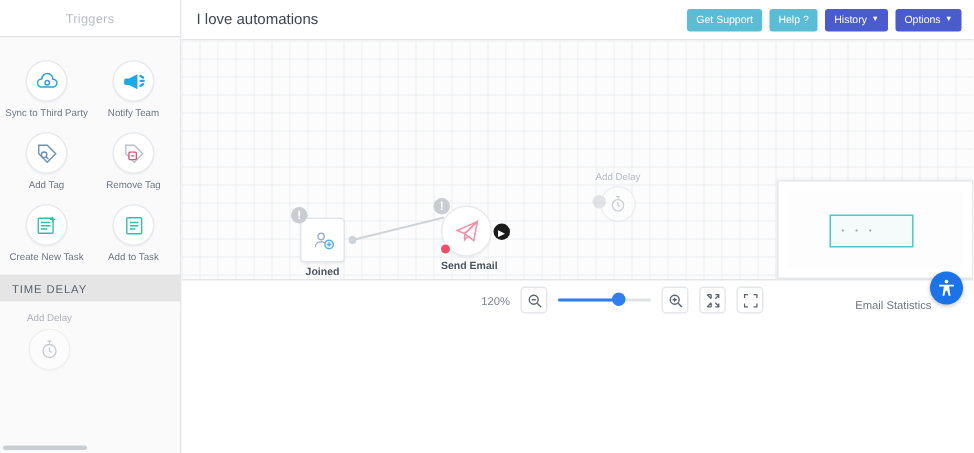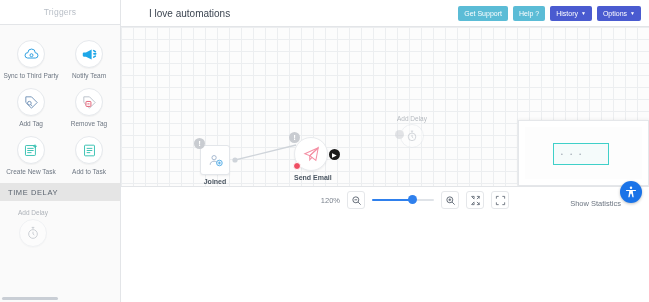--- a/index.html
+++ b/index.html
@@ -77,21 +77,21 @@
     background: #c9ced5; border-radius: 2px;
   }
 
   
   #header {
     position: absolute; left: 121px; top: 0; right: 0; height: 27px;
     background: #ffffff; border-bottom: 1px solid #e3e5e8;
     display: flex; align-items: center;
   }
   #doc-title {
-    margin-left: 28px; font-size: 10px; color: #3c4551;
+    margin-left: 10px; font-size: 10px; color: #3c4551;
   }
   #head-actions {
     margin-left: auto; display: flex; gap: 5px; padding-right: 8px;
   }
   .hbtn {
     height: 15px; border-radius: 2px; color: #fff;
     font-size: 7px; display: flex; align-items: center;
     padding: 0 6px; cursor: pointer; white-space: nowrap;
   }
   .hbtn .caret { margin-left: 3px; font-size: 5px; }
@@ -437,21 +437,21 @@
         </svg>
       </div>
 
       <div class="zbtn">
         <svg width="11" height="11" viewBox="0 0 24 24" fill="none" stroke="#5b6470" stroke-width="1.8">
           <path d="M3 8V3h5M21 8V3h-5M3 16v5h5M21 16v5h-5"></path>
         </svg>
       </div>
     </div>
 
-    <div id="show-stats">Show Statistics</div>
+    <div id="show-stats">Email Statistics</div>
   </div>
 
   <div id="a11y-btn">
     <svg width="14" height="14" viewBox="0 0 24 24" fill="#ffffff">
       <circle cx="12" cy="4.6" r="2.1"></circle>
       <path d="M3.6 8.4h16.8v1.9H15l1.6 10.6h-2.1L12.9 15h-1.8l-1.6 5.9H7.4L9 10.3H3.6z"></path>
     </svg>
   </div>
 
 </div>

